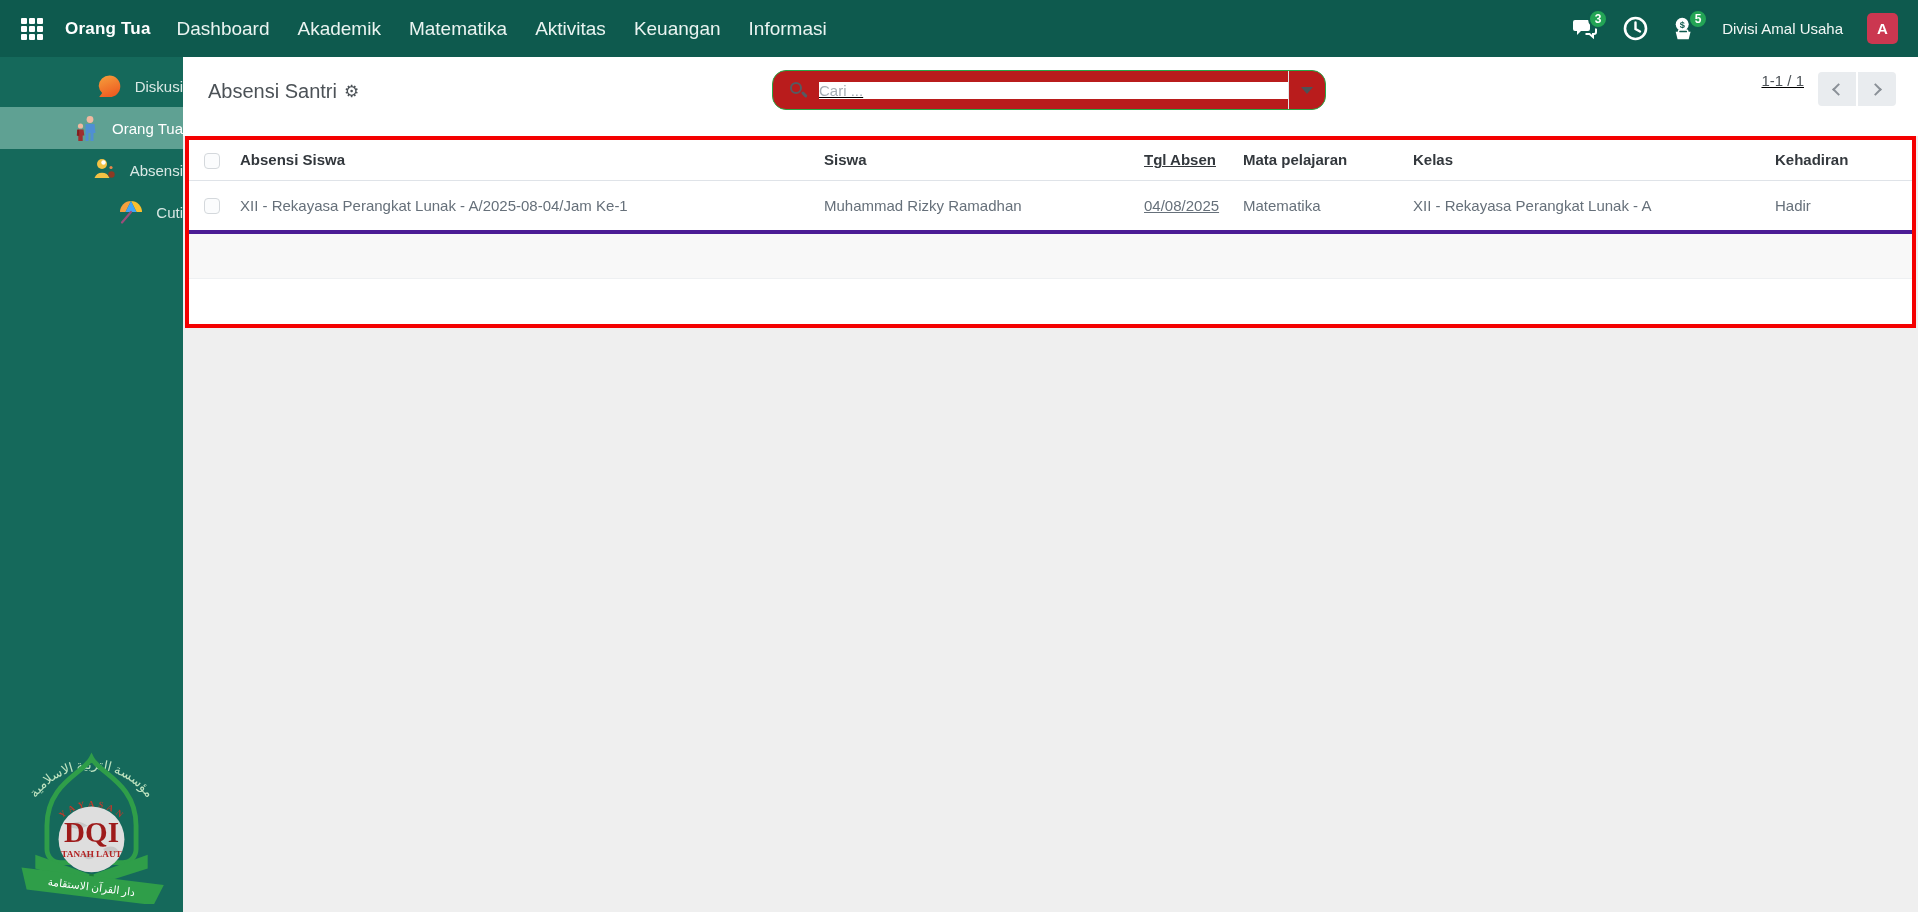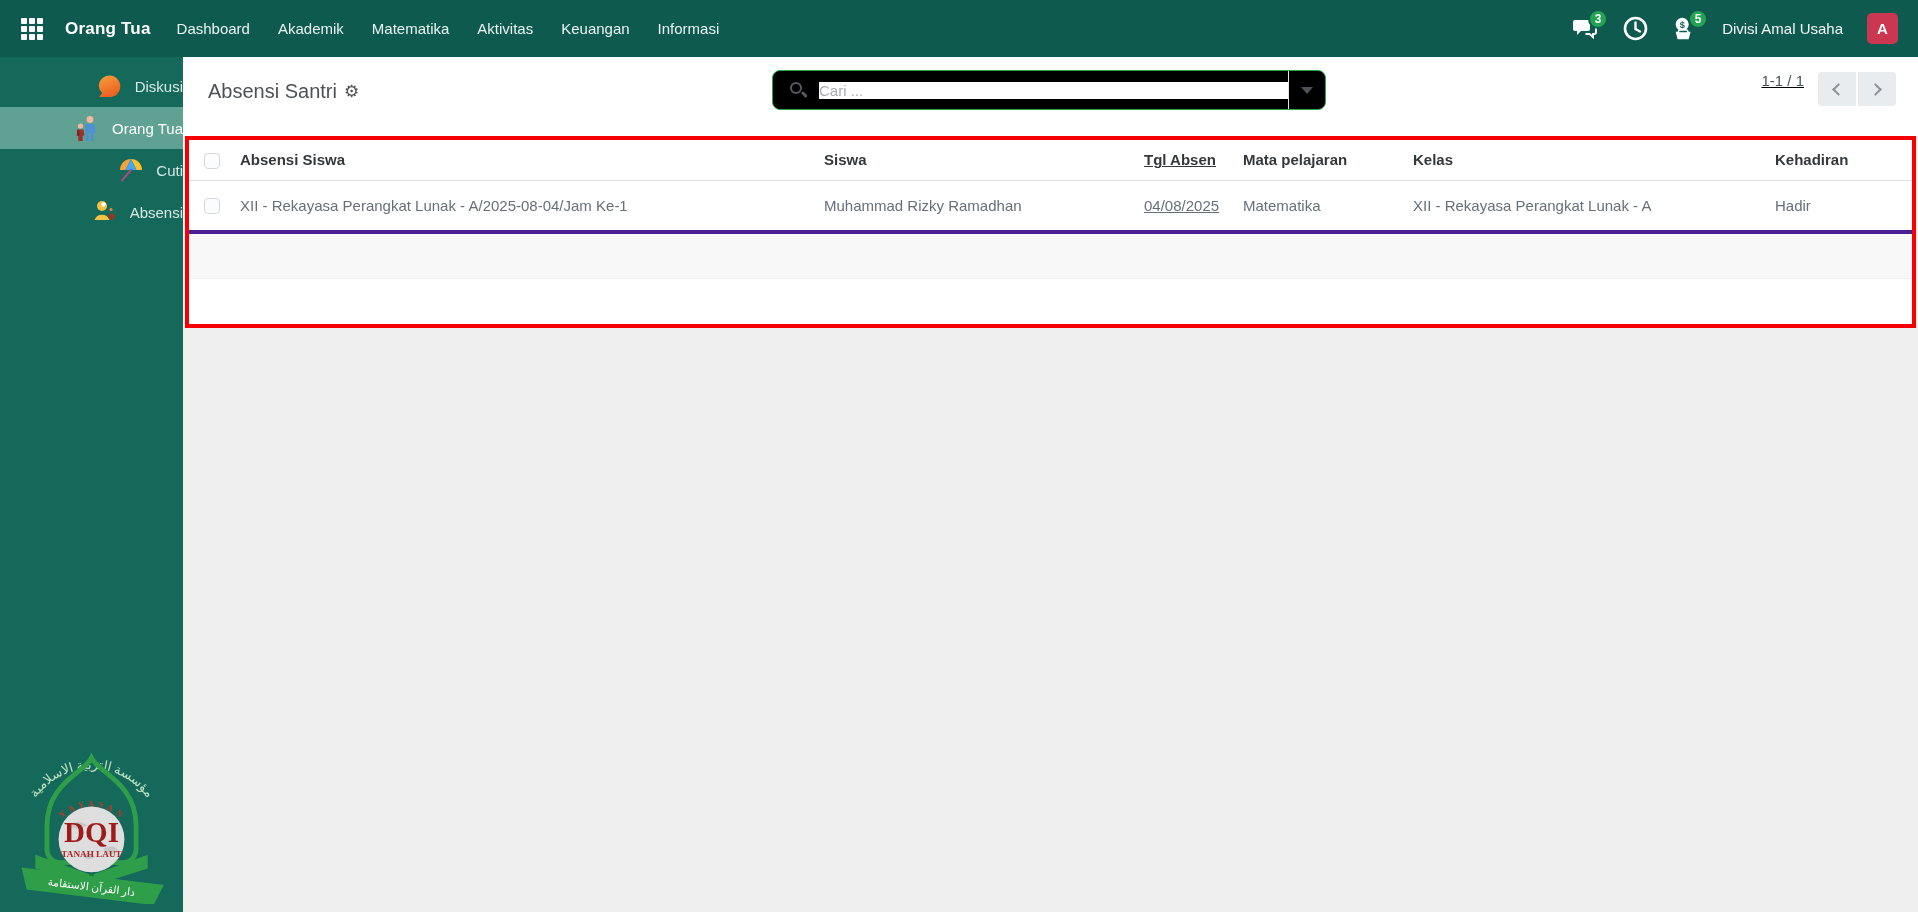--- a/index.html
+++ b/index.html
@@ -9,21 +9,21 @@
 
   
   .topbar { position:absolute; left:0; top:0; width:1918px; height:57px;
     background:#0e5a4e; display:flex; align-items:center; padding:0 20px 0 21px;
     color:#fff; z-index:30; }
   .apps-grid { width:22px; height:22px; display:grid;
     grid-template-columns:repeat(3,6px); grid-template-rows:repeat(3,6px);
     gap:2px; cursor:pointer; }
   .apps-grid span { background:#ffffff; border-radius:1px; }
   .app-name { font-size:17px; font-weight:bold; margin-left:22px; letter-spacing:.2px; }
-  .menu { display:flex; gap:28px; margin-left:26px; font-size:15px; }
+  .menu { display:flex; gap:28px; margin-left:26px; font-size:19px; }
   .menu .menu-item { color:#eaf4f1; cursor:pointer; padding:6px 0; }
   .top-right { margin-left:auto; display:flex; align-items:center; gap:24px; }
   .systray-icon { position:relative; width:26px; height:26px; display:flex;
     align-items:center; justify-content:center; cursor:pointer; }
   .badge { position:absolute; top:-7px; right:-10px; min-width:20px; height:20px;
     background:#23a455; border-radius:50%; font-size:12px; font-weight:bold;
     color:#fff; display:flex; align-items:center; justify-content:center;
     border:2px solid #0e5a4e; }
   .user-name { font-size:15px; color:#f2f7f5; }
   .avatar { width:31px; height:31px; border-radius:5px; background:#cb3750;
@@ -42,22 +42,22 @@
   .side-logo { position:absolute; left:14px; bottom:8px; width:155px; height:172px; }
 
   
   .control-panel { position:absolute; left:183px; top:57px; width:1735px; height:79px;
     background:#ffffff; z-index:10; }
   .breadcrumb { position:absolute; left:25px; top:23px; display:flex;
     align-items:center; gap:7px; }
   .page-title { font-size:20px; color:#4c5257; }
   .gear-icon { font-size:17px; color:#4c5257; cursor:pointer; line-height:1; }
   .searchbox { position:absolute; left:589px; top:13px; width:554px; height:40px;
-    border:1px solid #28a745; border-radius:8px; background:#000000;
-    display:flex; align-items:center; }
+    border:1px solid #28a745; border-radius:14px; background:#b91c1c;
+    display:flex; align-items:center;text-decoration:underline; }
   .search-glyph { margin-left:17px; width:17px; height:17px; position:relative; flex:0 0 17px;}
   .search-glyph i { position:absolute; left:0; top:0; width:12px; height:12px;
     border:2px solid #555b61; border-radius:50%; }
   .search-glyph b { position:absolute; left:11px; top:11px; width:7px; height:2.5px;
     background:#555b61; transform:rotate(45deg); border-radius:2px; }
   .search-input { border:none; outline:none; flex:1; font-size:15px; margin-left:12px;
     color:#333; font-family:"Liberation Sans", sans-serif; }
   .search-input::placeholder { color:#a6adb4; }
   .search-dd { width:37px; height:100%; border-left:1px solid #e3e5e8; display:flex;
     align-items:center; justify-content:center; cursor:pointer; }
@@ -180,41 +180,41 @@
           <path d="M3.5 14.5 h6 l.8 6 h-1.6 v5.5 h-4.4 v-5.5 h-1.6 z" fill="#9e2f2f"></path>
           <rect x="3.2" y="14.8" width="2" height="6" fill="#7d1f1f"></rect>
         </svg>
       </span>
       <span class="side-label">Orang Tua</span>
     </div>
 
     <div class="side-item">
       <span class="side-icon">
         <svg width="26" height="26" viewBox="0 0 26 26">
+          <circle cx="10" cy="7" r="5" fill="#f3c245"></circle>
+          <circle cx="11.5" cy="5.5" r="2.2" fill="#ffffff"></circle>
+          <path d="M2.5 21 a8 8 0 0 1 15 0 z" fill="#f3c245"></path>
+          <circle cx="19.5" cy="17.5" r="3.2" fill="#8c3a23"></circle>
+          <circle cx="19" cy="10.5" r="1.6" fill="#e8864a"></circle>
+        </svg>
+      </span>
+      <span class="side-label">Absensi</span>
+    </div>
+
+    <div class="side-item">
+      <span class="side-icon">
+        <svg width="26" height="26" viewBox="0 0 26 26">
           <path d="M13 2 a11 11 0 0 0 -11 11 l5.5 0 z" fill="#f6a13d"></path>
           <path d="M13 2 a11 11 0 0 1 11 11 l-5.5 0 z" fill="#fbc02d"></path>
           <path d="M13 2 l5.5 11 h-11 z" fill="#42a5f5"></path>
           <path d="M2 13 h5.5 l5.5 -5 v-4 a11 11 0 0 0 -11 9 z" fill="#ef7b2a" opacity="0"></path>
           <line x1="13" y1="13" x2="4" y2="23.5" stroke="#9c4d7a" stroke-width="2.2" stroke-linecap="round"></line>
         </svg>
       </span>
       <span class="side-label">Cuti</span>
-    </div>
-
-    <div class="side-item">
-      <span class="side-icon">
-        <svg width="26" height="26" viewBox="0 0 26 26">
-          <circle cx="10" cy="7" r="5" fill="#f3c245"></circle>
-          <circle cx="11.5" cy="5.5" r="2.2" fill="#ffffff"></circle>
-          <path d="M2.5 21 a8 8 0 0 1 15 0 z" fill="#f3c245"></path>
-          <circle cx="19.5" cy="17.5" r="3.2" fill="#8c3a23"></circle>
-          <circle cx="19" cy="10.5" r="1.6" fill="#e8864a"></circle>
-        </svg>
-      </span>
-      <span class="side-label">Absensi</span>
     </div>
 
     <svg class="side-logo" viewBox="0 0 160 176">
       <defs>
         <path id="arcTop" d="M14,84 A70,70 0 0 1 146,84"></path>
         <path id="arcYay" d="M40,102 A44,44 0 0 1 120,102"></path>
       </defs>
       <text font-size="13.5" fill="#bfe3c0" font-family="Liberation Serif, serif">
         <textPath href="#arcTop" startOffset="50%" text-anchor="middle">مؤسسة التربية الاسلامية</textPath>
       </text>

